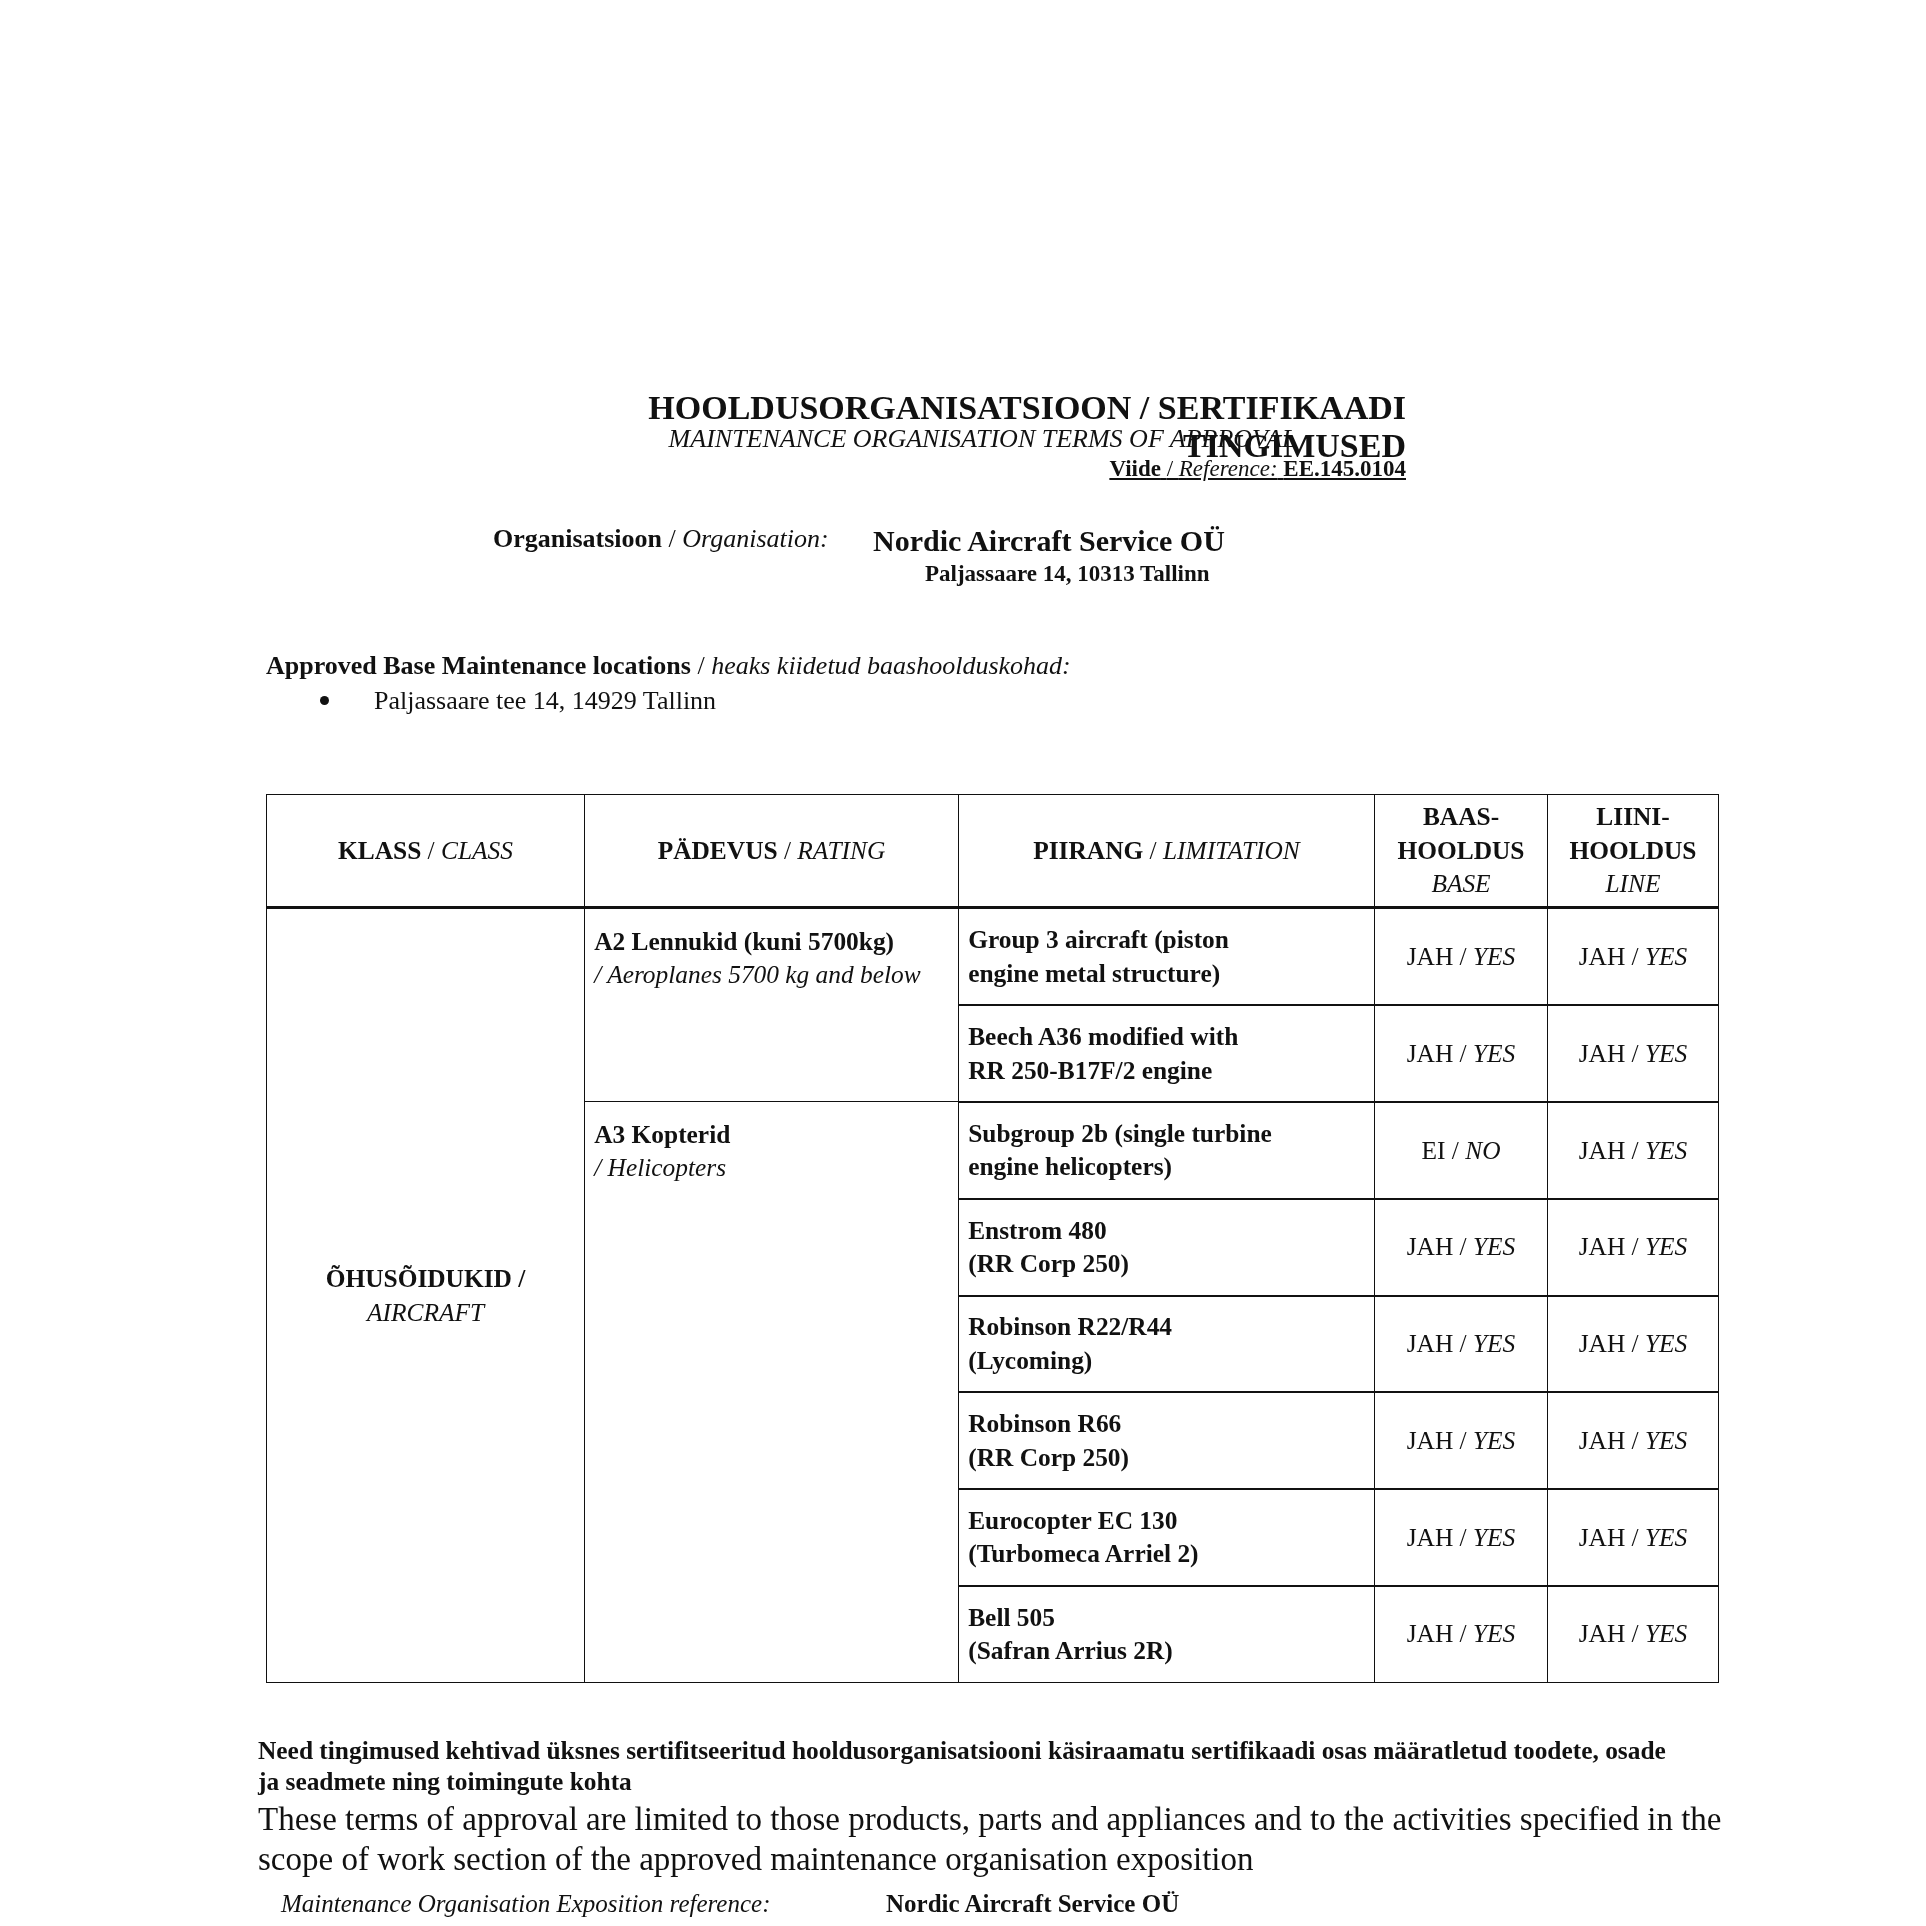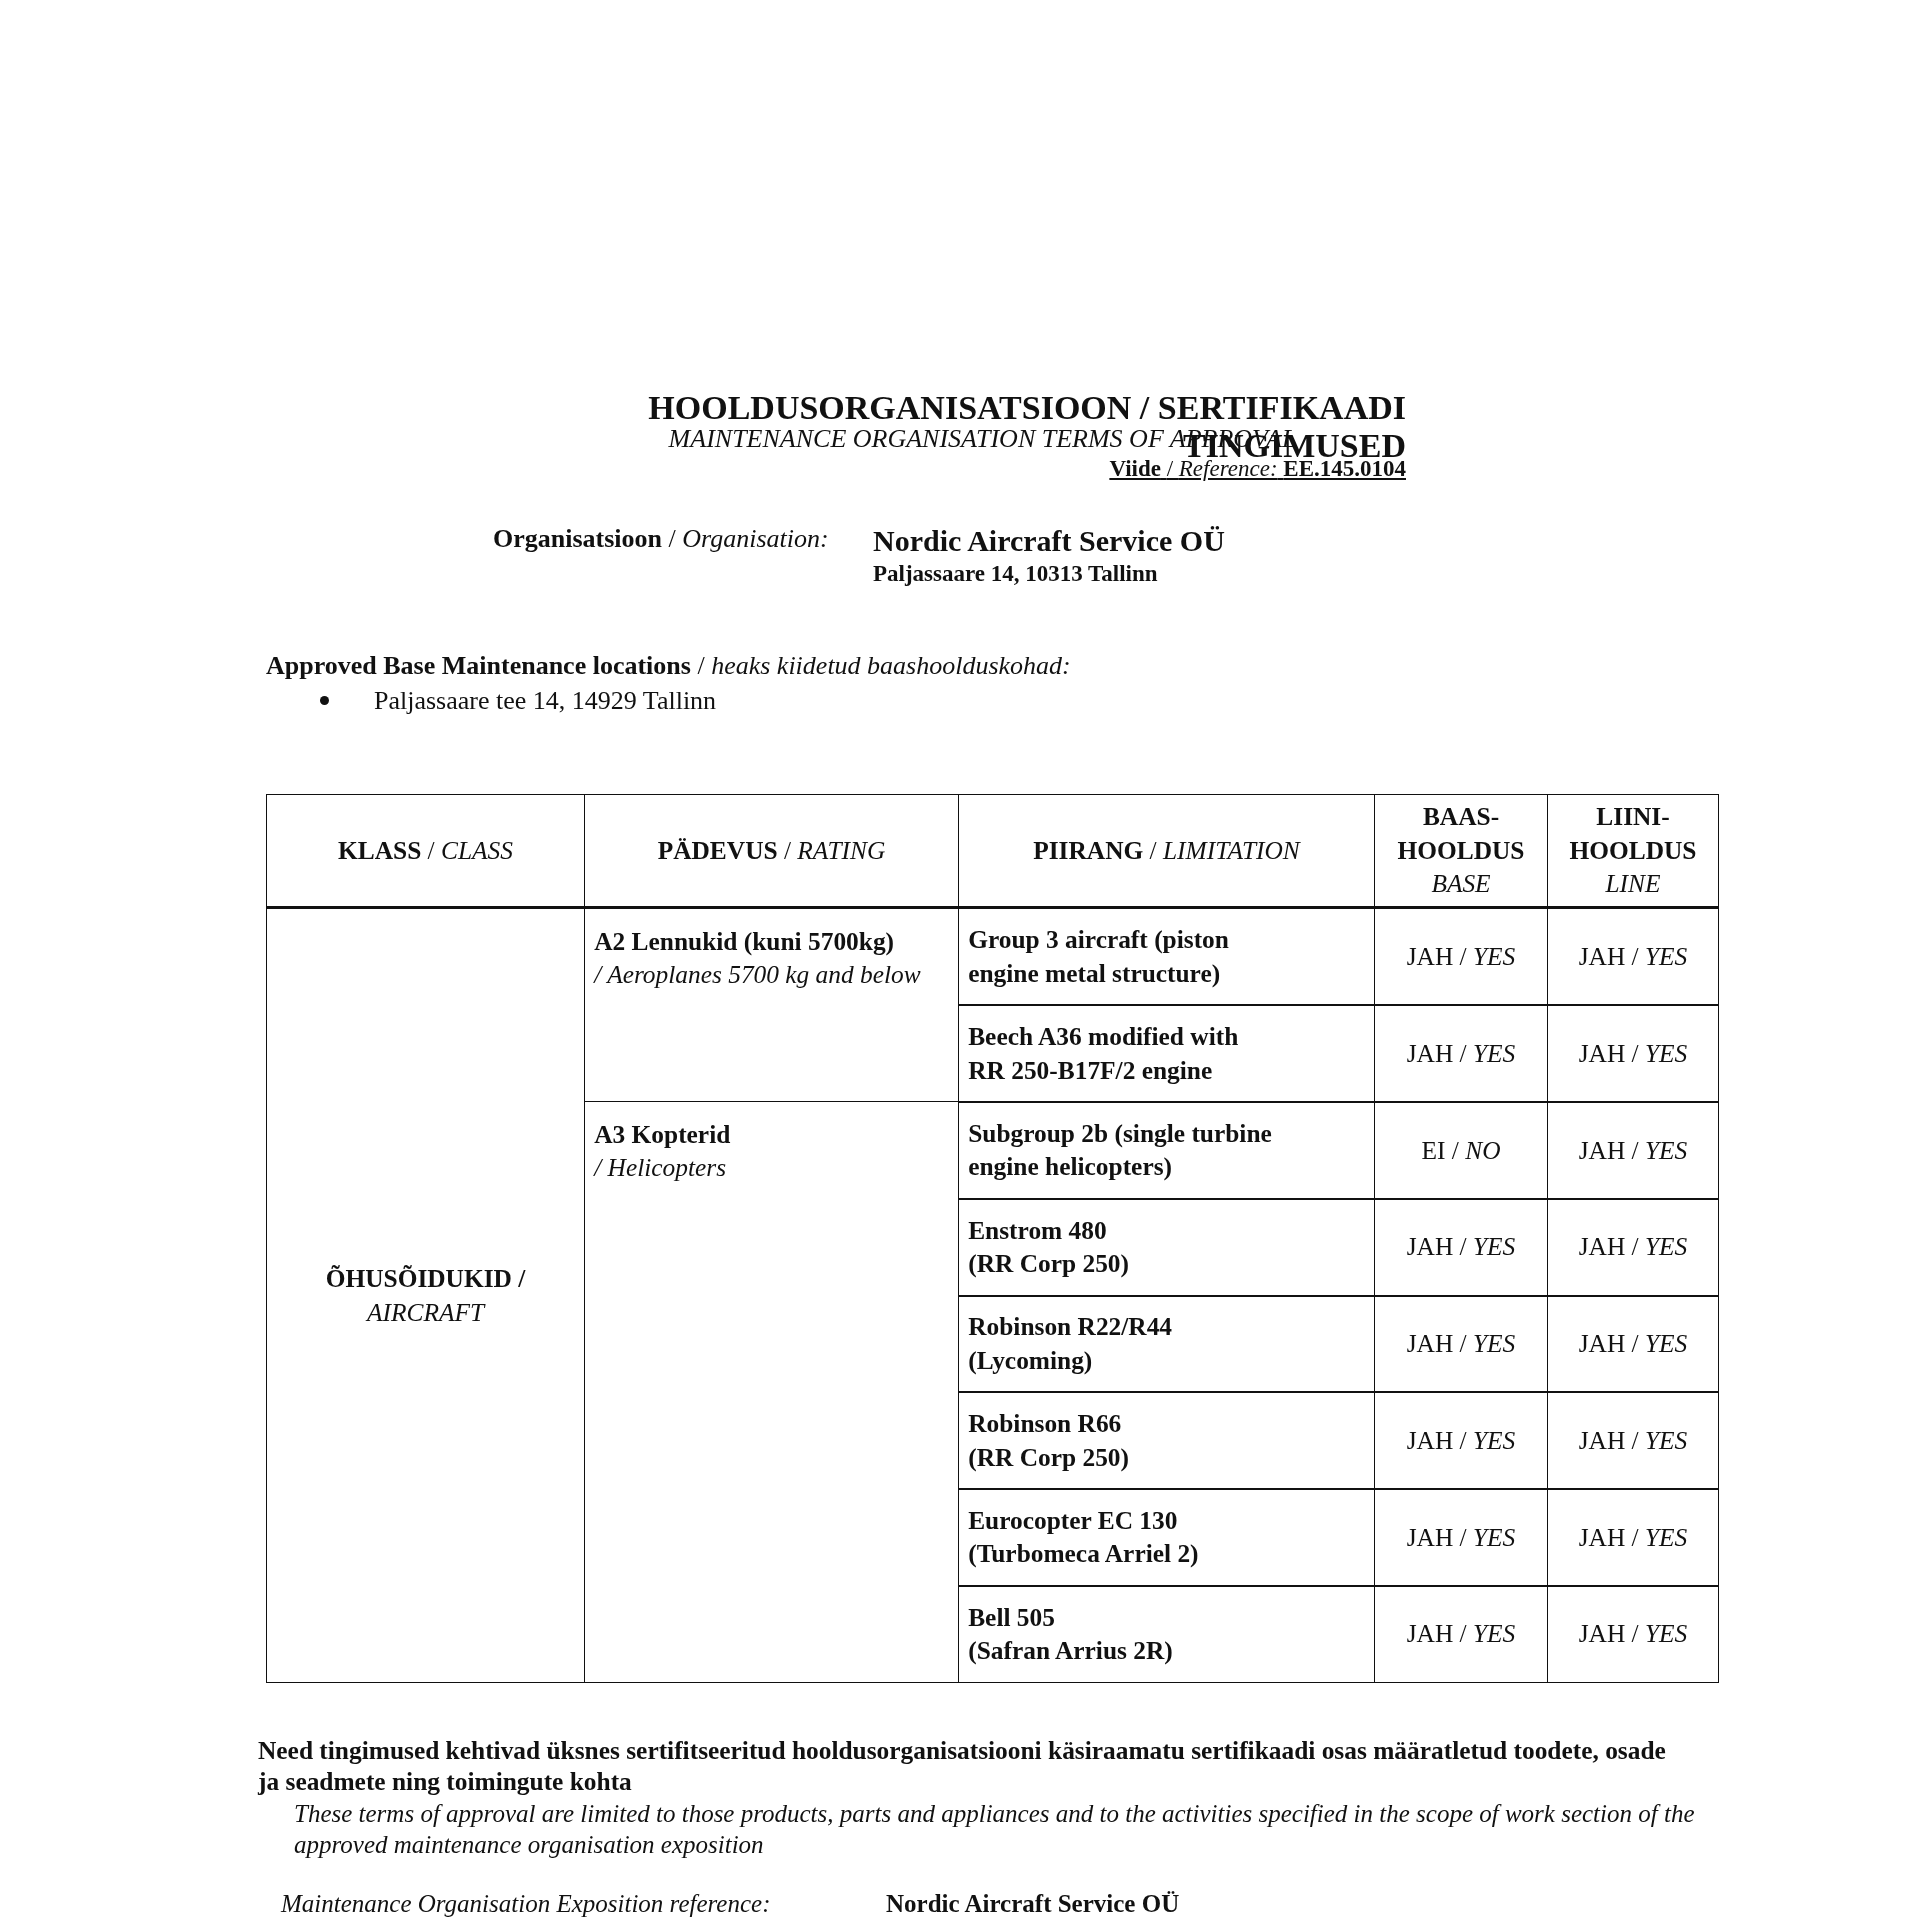--- a/index.html
+++ b/index.html
@@ -9,21 +9,21 @@
     }
     .abs { position: absolute; }
     b, .b { font-weight: bold; }
     i, .i { font-style: italic; }
     .hdr-title { top: 389px; font-size: 34px; font-weight: bold; left: 559px; width: 847px; text-align:right; }
     .hdr-sub { top: 424px; font-size: 26px; font-style: italic; left: 559px; width: 847px; text-align:center; }
     .hdr-ref { top: 456px; font-size: 23px; left: 559px; width: 847px; text-align:right;text-decoration:underline; }
 
     .org-row { top: 524px; left: 493px; font-size: 26px; }
     .org-name { top: 524px; left: 873px; font-size: 30px; font-weight: bold; }
-    .org-addr { top: 561px; left: 873px; font-size: 23px; font-weight: bold; }
+    .org-addr { top: 561px; left: 925px; font-size: 23px; font-weight: bold; }
 
     .loc-head { top: 651px; left: 266px; font-size: 26px; }
     .loc-list { top: 686px; left: 320px; font-size: 26px; margin: 0; padding: 0; list-style: none; }
     .loc-list li { height: 35px; position: relative; padding-left: 54px; }
     .loc-list li::before { content: ""; position: absolute; left: 0; top: 10px; width: 9.2px; height: 9.2px; border-radius: 50%; background: #111; }
 
     
     table.terms {
       position: absolute; left: 266px; top: 794px; width: 1452px;
       border-collapse: collapse; font-size: 25.4px; table-layout: fixed;
@@ -34,21 +34,21 @@
     table.terms th { font-weight: normal; text-align: center; height: 83px; border-bottom-width: 3.1px; }
     table.terms td.lim { font-weight: bold; text-align: left; }
     table.terms td.yn { text-align: center; }
     table.terms td.rating { vertical-align: top; padding-top: 15.4px; }
     table.terms td.cls { text-align: center; vertical-align: middle; }
     table.terms tr.row td { height: 84px; }
     table.terms tr.row td.lim, table.terms tr.row td.yn { border-top-width: 2.7px; }
 
     
     .stmt-et { top: 1735px; left: 258px; width: 1425px; font-size: 25.4px; font-weight: bold; line-height: 1.22; }
-    .stmt-en { top: 1799px; left: 258px; width: 1464px; font-size: 25px; font-style: italic; line-height: 1.22; margin-left: 36px; }
+    .stmt-en { top: 1799px; left: 258px; width: 1464px; font-size: 33px; line-height: 1.22; }
 
     
     .det { font-size: 25px; line-height: 1.28; }
     .det .l1 { font-weight: bold; }
     .det .l2 { font-style: italic; }
   </style>
 </head>
 <body>
 
 <div class="abs hdr-title">HOOLDUSORGANISATSIOON / SERTIFIKAADI TINGIMUSED</div>

